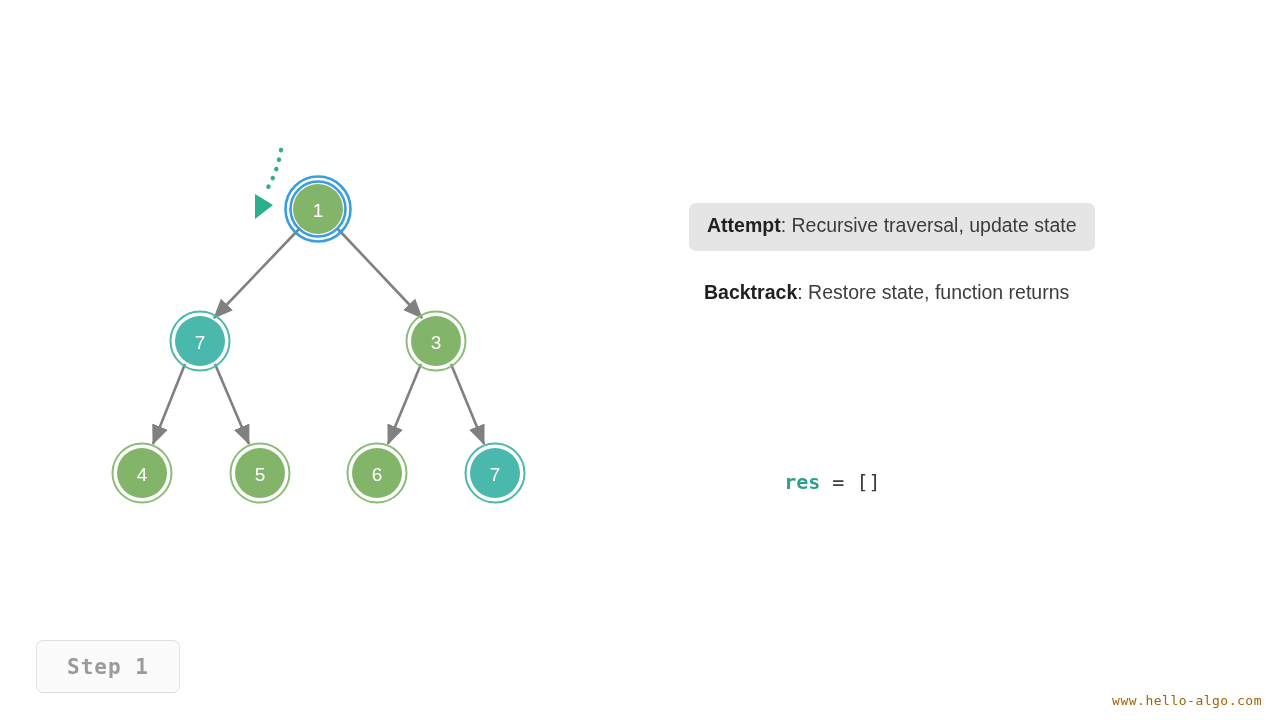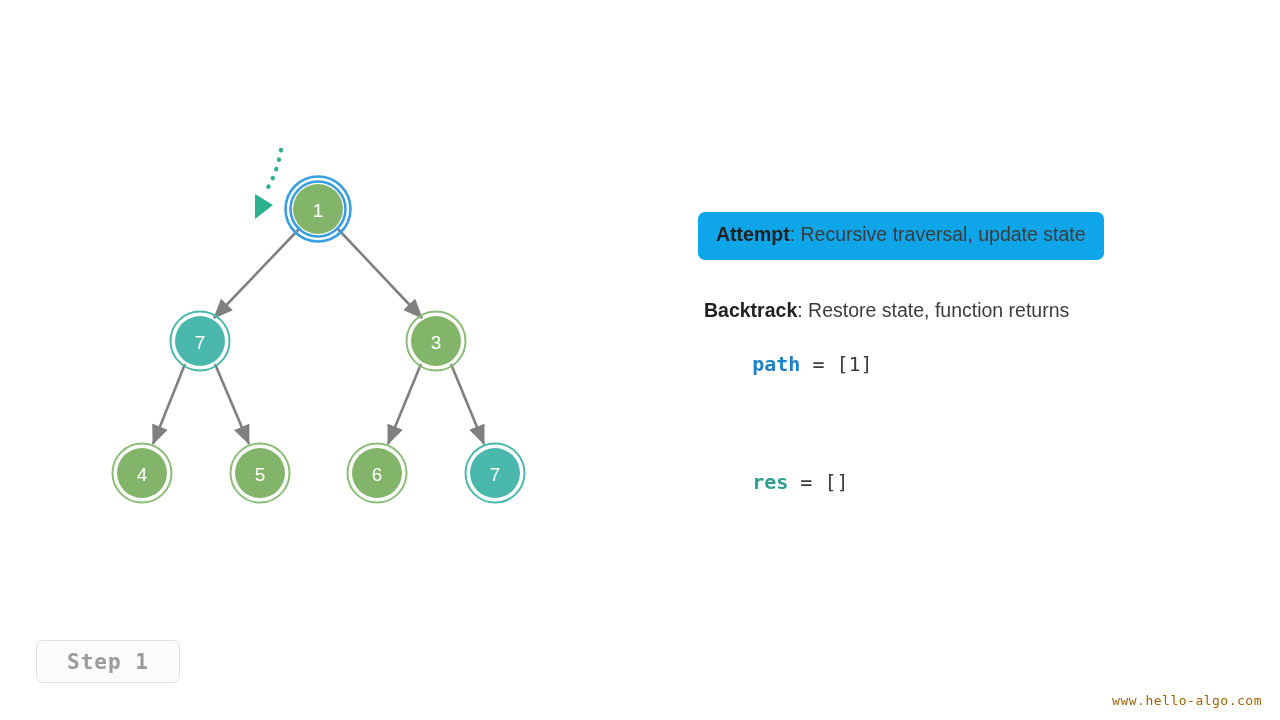--- a/index.html
+++ b/index.html
@@ -50,25 +50,25 @@
 
   .info-line {
     font-size: 19.5px;
     color: #3c3c3c;
     line-height: 1;
     white-space: nowrap;
     margin-top: 16px;
   }
 
   .info-line.highlight {
-    background: #0ea5e9;
+    background: #e5e5e5;
     border-radius: 7px;
     padding: 13px 18px 15px 18px;
     display: inline-block;
-    margin: 12px;
+    margin: 3px;
   }
 
   .info-line.plain {
     padding: 13px 18px 15px 18px;
     display: inline-block;
   }
 
   .info-line b {
     font-weight: bold;
     color: #212121;
@@ -86,29 +86,29 @@
   .code-line .kw-path {
     color: #1f82c8;
     font-weight: bold;
   }
   .code-line .kw-res {
     color: #2e9e8f;
     font-weight: bold;
   }
 
   #path-row { position: absolute; left: 686px; top: 334px; }
-  #res-row  { position: absolute; left: 686px; top: 452px; }
+  #res-row  { position: absolute; left: 718px; top: 452px; }
 
   
   #step-badge {
     position: absolute;
     left: 36px;
     top: 640px;
     width: 144px;
-    height: 43px;
+    height: 53px;
     box-sizing: border-box;
     border: 1px solid #e0e0e0;
     border-radius: 7px;
     background: #fbfbfb;
     display: flex;
     align-items: center;
     justify-content: center;
   }
   #step-badge .step-text {
     font-family: "DejaVu Sans Mono", "Liberation Mono", monospace;
@@ -208,23 +208,20 @@
     <div class="info-line highlight">
       <b>Attempt</b><span>: </span><span>Recursive traversal, update state</span>
     </div>
 
     <div class="info-line plain">
       <b>Backtrack</b><span>: </span><span>Restore state, function returns</span>
     </div>
 
   </div>
 
-  <div class="code-line" id="path-row">
-    <span class="kw-path">path</span><span> = </span><span>[1]</span>
-  </div>
 
   <div class="code-line" id="res-row">
     <span class="kw-res">res</span><span> = </span><span>[]</span>
   </div>
 
   <div id="step-badge">
     <span class="step-text">Step 1</span>
   </div>
 
   <div id="watermark">www.hello-algo.com</div>

